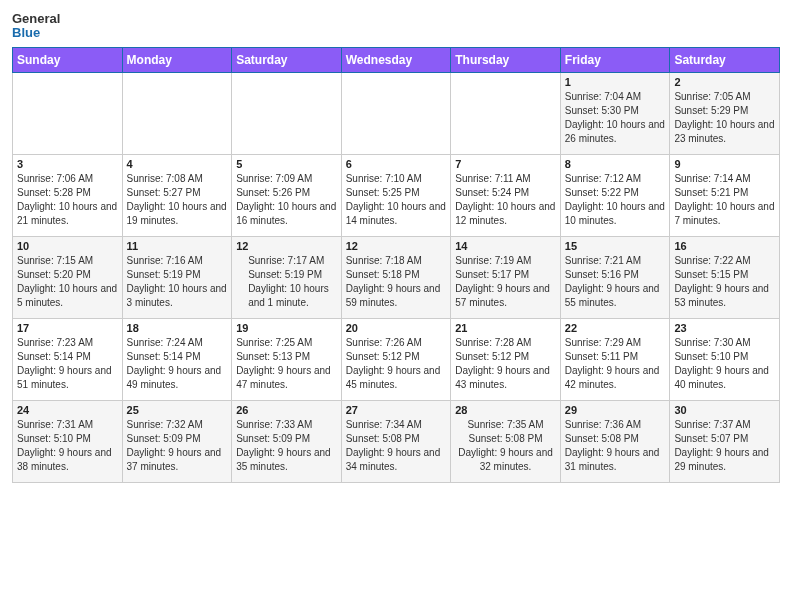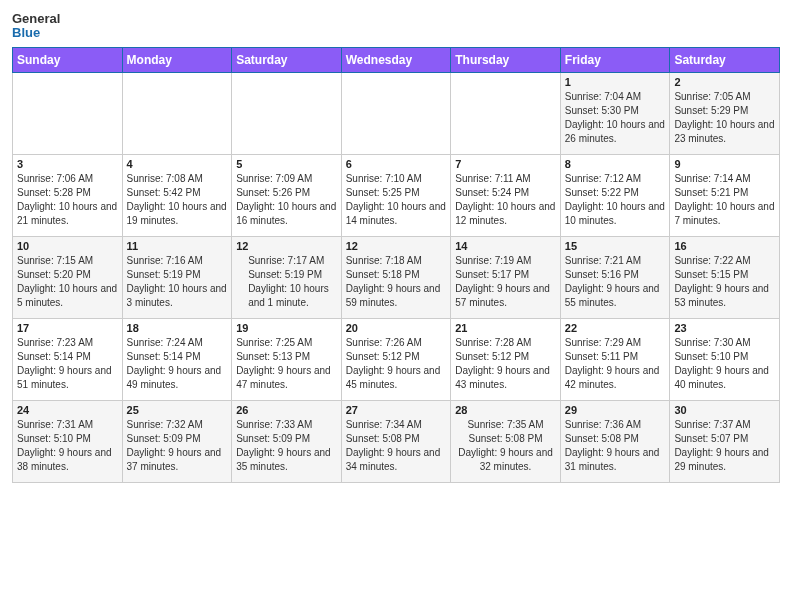--- a/index.html
+++ b/index.html
@@ -132,21 +132,21 @@
         <tr>
           <td>
             <span class="day-number">3</span>
             <div class="day-info" style="white-space: pre-line;">Sunrise: 7:06 AM
 Sunset: 5:28 PM
 Daylight: 10 hours and 21 minutes.</div>
           </td>
           <td>
             <span class="day-number">4</span>
             <div class="day-info" style="white-space: pre-line;">Sunrise: 7:08 AM
-Sunset: 5:42 PM
+Sunset: 5:27 PM
 Daylight: 10 hours and 19 minutes.</div>
           </td>
           <td>
             <span class="day-number">5</span>
             <div class="day-info" style="white-space: pre-line;">Sunrise: 7:09 AM
 Sunset: 5:26 PM
 Daylight: 10 hours and 16 minutes.</div>
           </td>
           <td>
             <span class="day-number">6</span>

